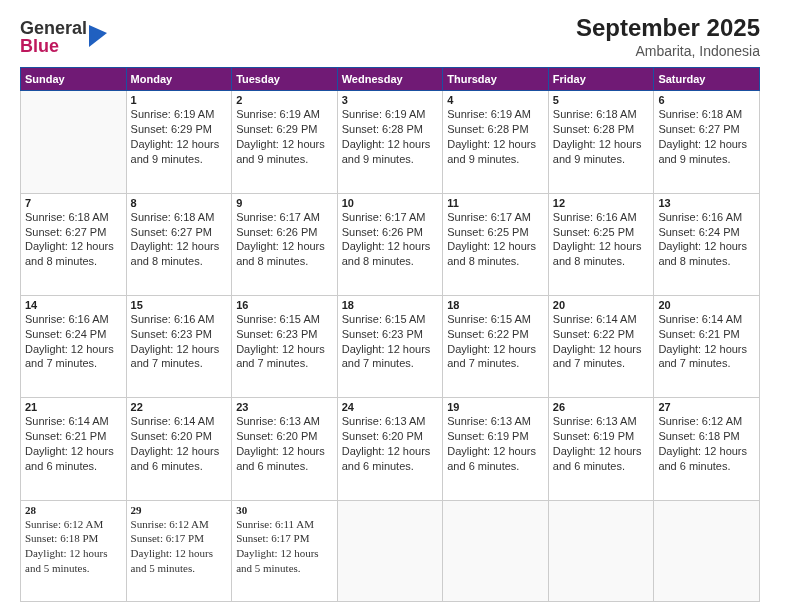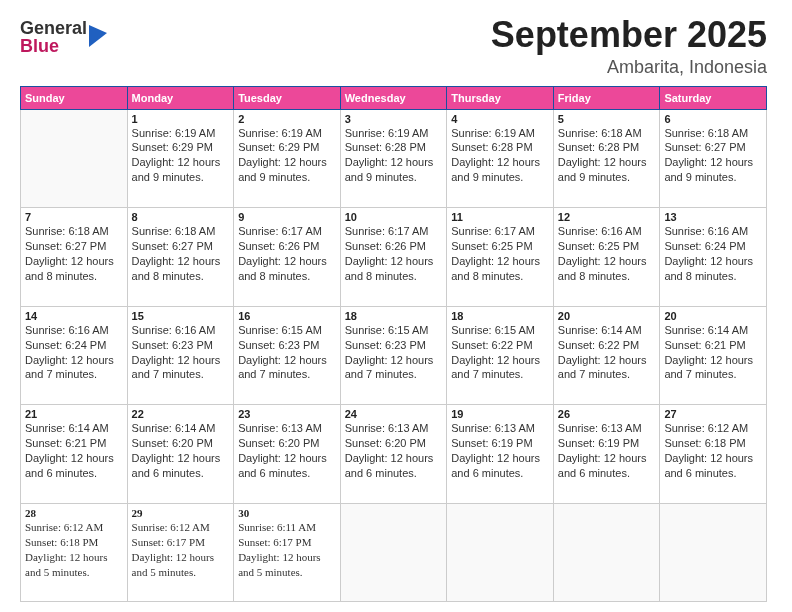--- a/index.html
+++ b/index.html
@@ -6,21 +6,21 @@
     body {
       width: 792px;
       height: 612px;
       font-family: Arial, sans-serif;
       background: #fff;
       overflow: hidden;
     }
     .page {
       width: 792px;
       height: 612px;
-      padding: 15px 25px 10px 20px;
+      padding: 15px 32px 10px 20px;
       display: flex;
       flex-direction: column;
     }
     .header {
       display: flex;
       align-items: flex-start;
       justify-content: space-between;
       margin-bottom: 8px;
     }
     .logo {
@@ -39,38 +39,38 @@
     .logo-icon {
       width: 18px;
       height: 22px;
       margin-left: 2px;
       margin-top: -2px;
     }
     .title-section {
       text-align: right;
     }
     .month-title {
-      font-size: 36px;
+      font-size: 24px;
       font-weight: bold;
       color: #222;
       line-height: 1.1;
     }
     .location {
-      font-size: 18px;
+      font-size: 14px;
       color: #555;
       margin-top: 2px;
     }
     .calendar {
       width: 100%;
       border-collapse: collapse;
       flex: 1;
       font-size: 10px;
     }
     .calendar thead th {
-      background: #ec4899;
+      background: #701a75;
       color: #fff;
       padding: 5px 4px;
       text-align: left;
       font-size: 11px;
       font-weight: bold;
       border: 1px solid #1a50a0;
     }
     .calendar tbody td {
       border: 1px solid #ccc;
       vertical-align: top;

